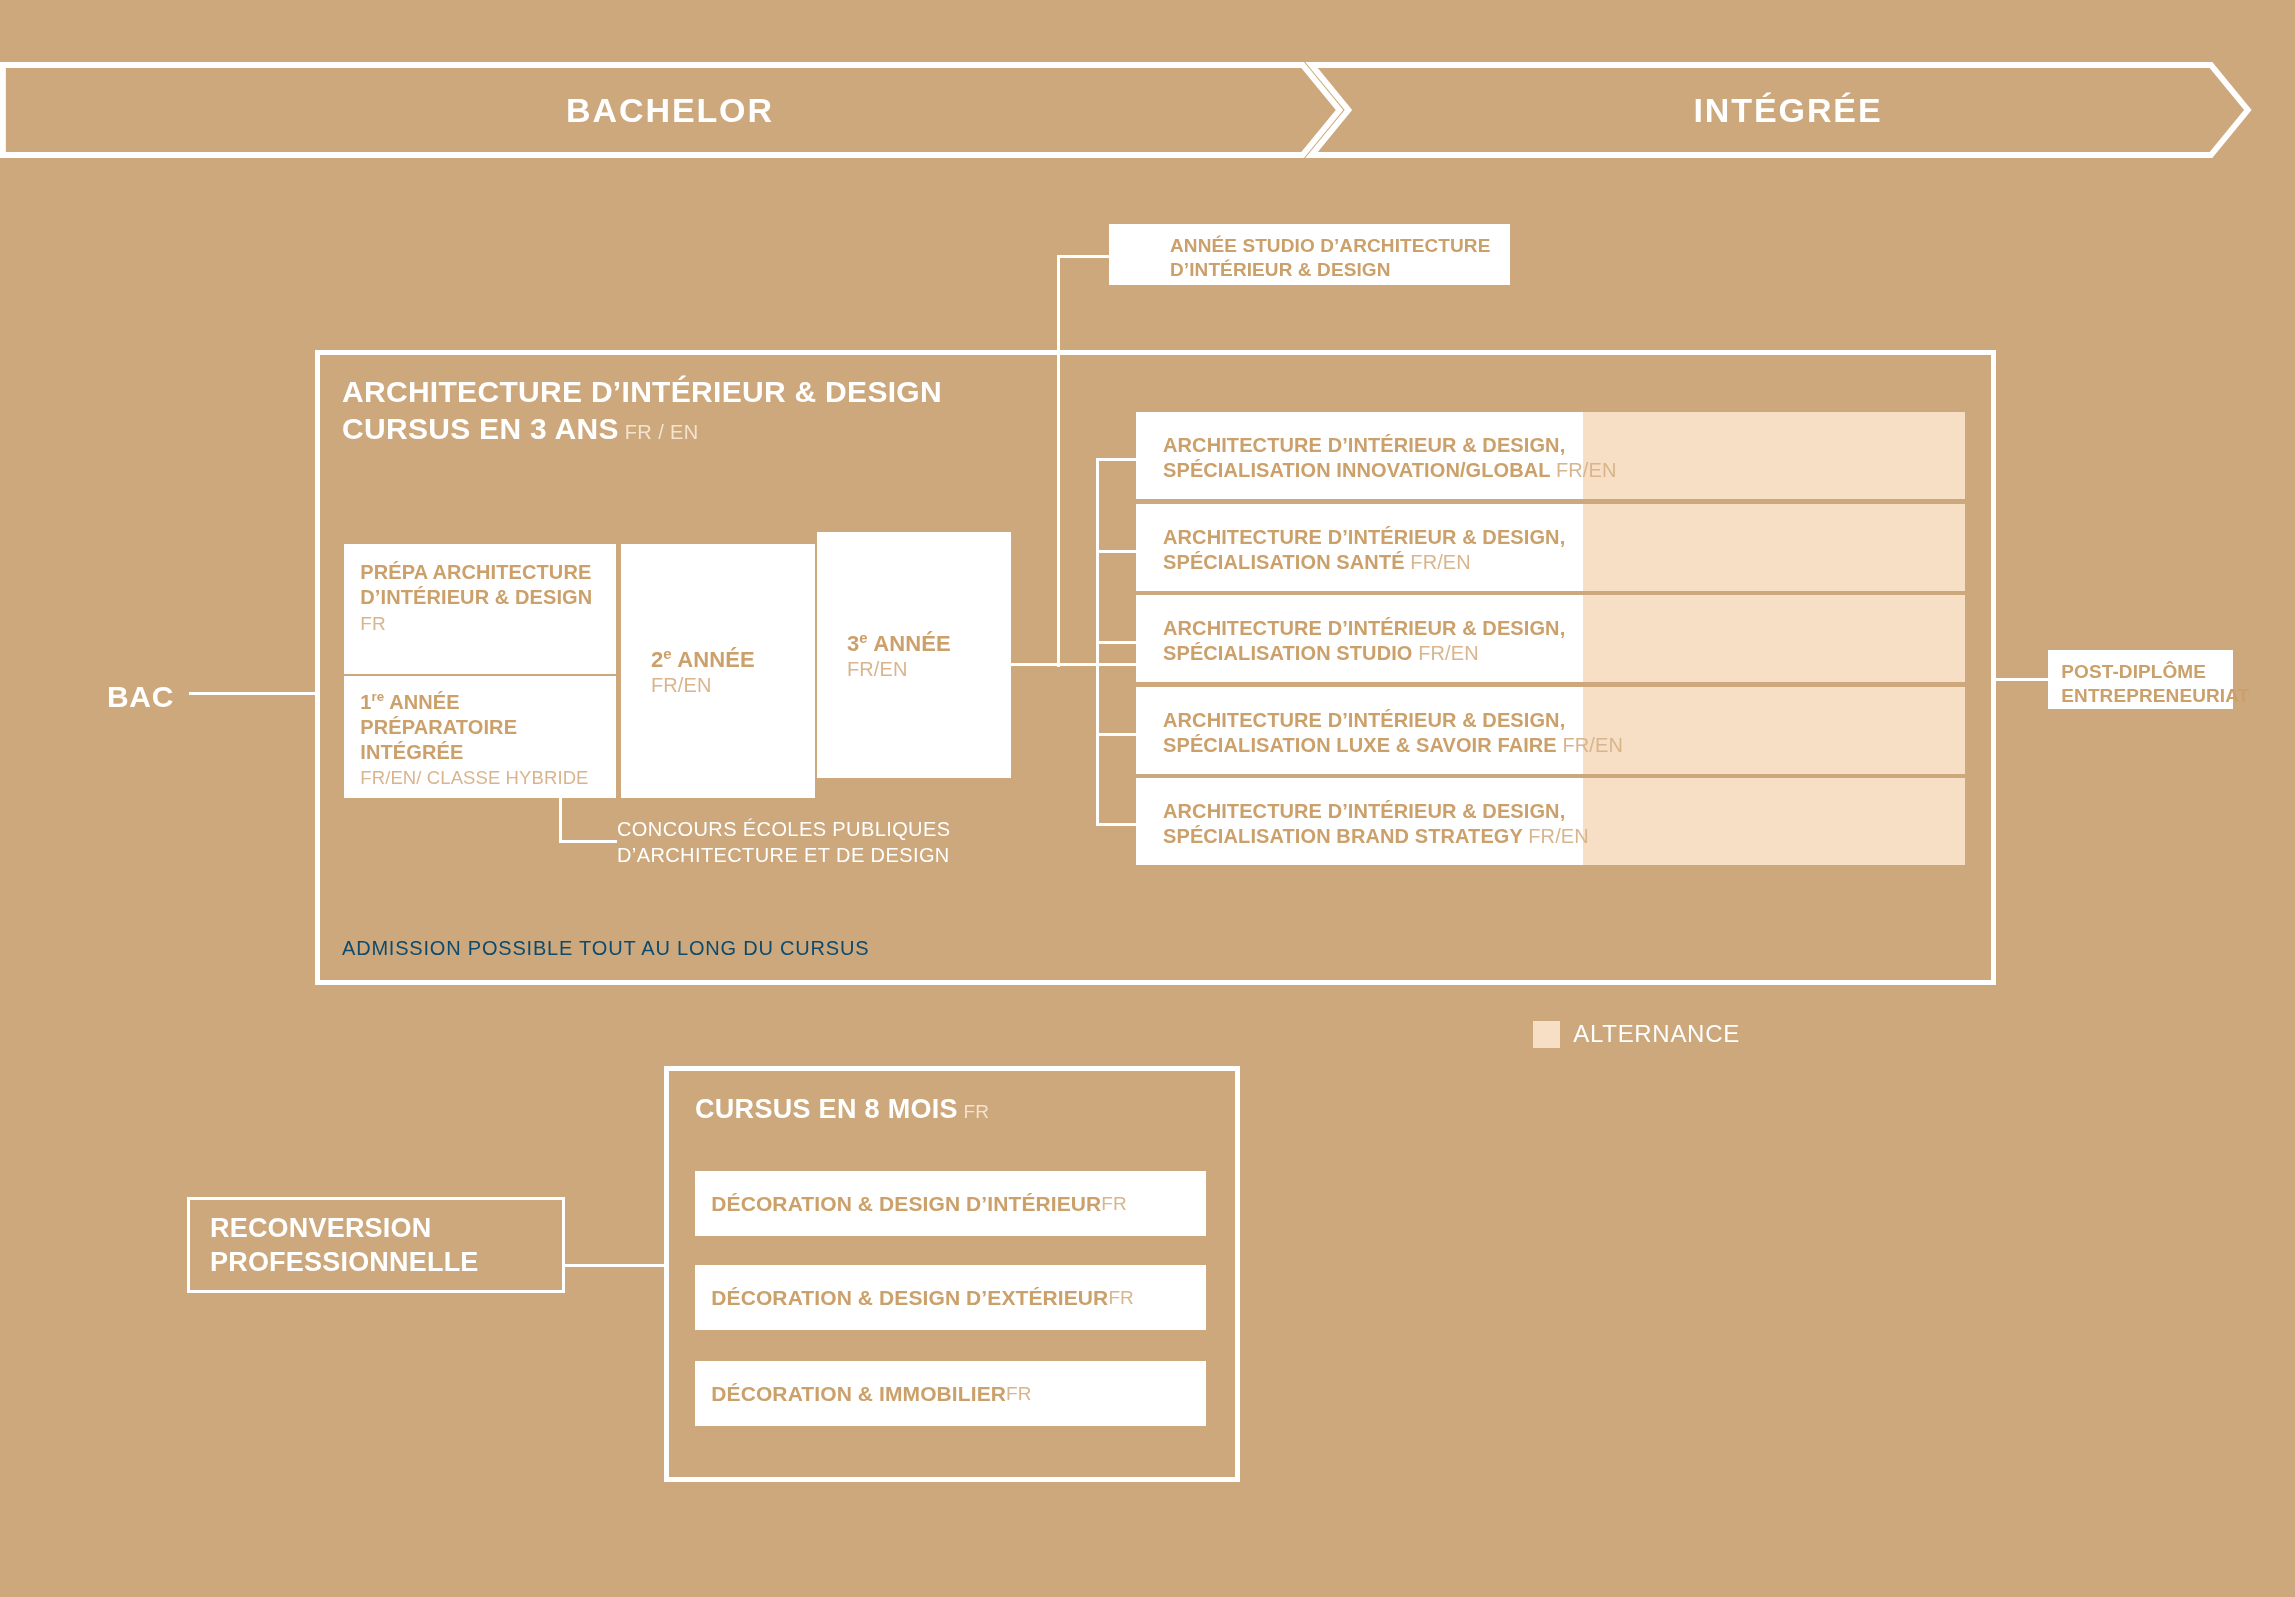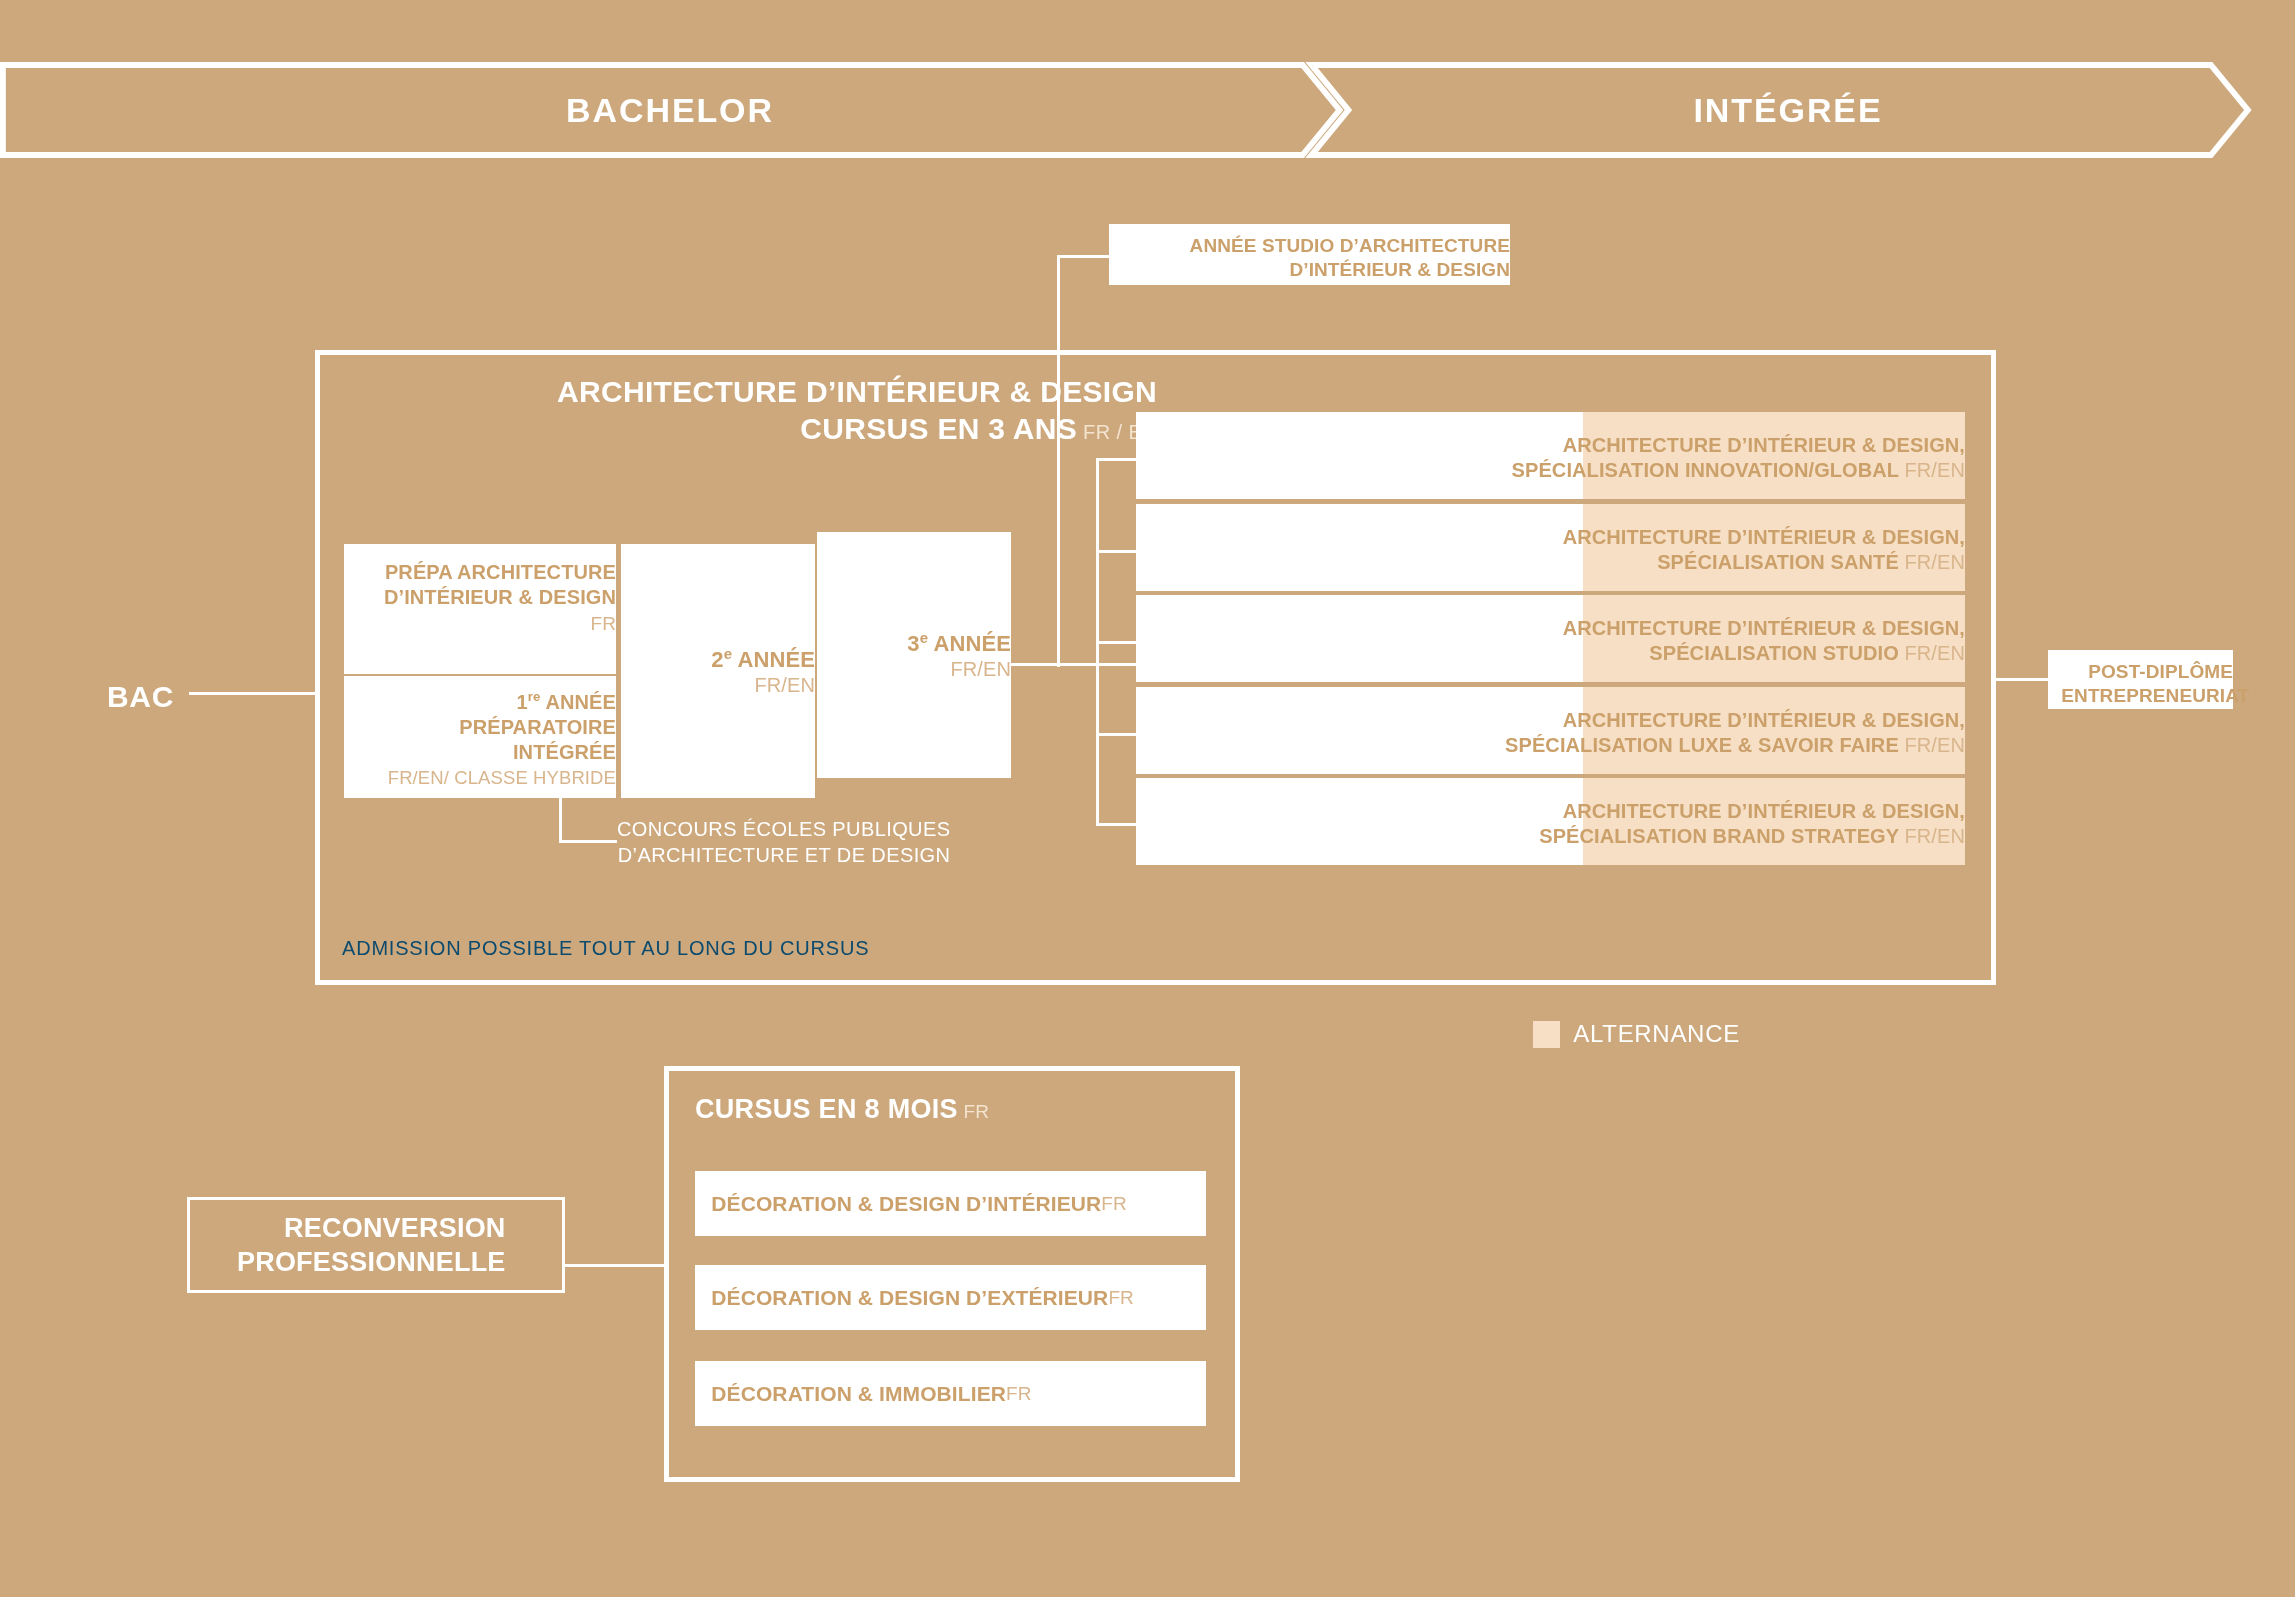--- a/index.html
+++ b/index.html
@@ -2,21 +2,21 @@
 <html style="font-size:12px"><head>
 <meta charset="utf-8">
 <style>
   html,body{margin:0;padding:0;}
   body{
     width:2295px;height:1598px;position:relative;overflow:hidden;
     background:#cca87c;
     font-family:"Liberation Sans",sans-serif;
     -webkit-font-smoothing:antialiased;
   }
-  .abs{position:absolute;text-align:right;}
+  .abs{position:absolute;}
 
   
   #banner{left:0;top:62px;width:2295px;height:96px;}
   .banner-label{
     position:absolute;top:0;height:96px;display:flex;align-items:center;justify-content:center;
     color:#ffffff;font-weight:700;font-size:34px;letter-spacing:1.9px;
   }
   #bannerSvg{position:absolute;left:0;top:0;}
 
   
@@ -91,21 +91,21 @@
 
   
   #legend{left:1533px;top:1020px;display:flex;align-items:center;}
   #legend .sw{width:27px;height:27px;background:#f6dfc4;margin-right:13.3px;}
   #legend .lb{color:#ffffff;font-weight:400;font-size:24px;letter-spacing:0.7px;}
 
   
   #bx-recon{
     left:187px;top:1197px;width:378px;height:96px;
     border:3.7px solid #ffffff;box-sizing:border-box;
-    display:flex;align-items:center;padding-left:47px;
+    display:flex;align-items:center;padding-left:20px;
   }
   #bx-recon .t{color:#ffffff;font-weight:700;font-size:27px;line-height:1.27;letter-spacing:0.2px;}
 
   #frame8{
     left:664px;top:1066px;width:576px;height:416px;
     border:5.2px solid #ffffff;box-sizing:border-box;
   }
   #title8{left:695px;top:1094px;color:#ffffff;font-weight:700;font-size:27px;letter-spacing:0.3px;}
   #title8 .lang{font-weight:400;font-size:19px;color:#f3e3cf;}
 

